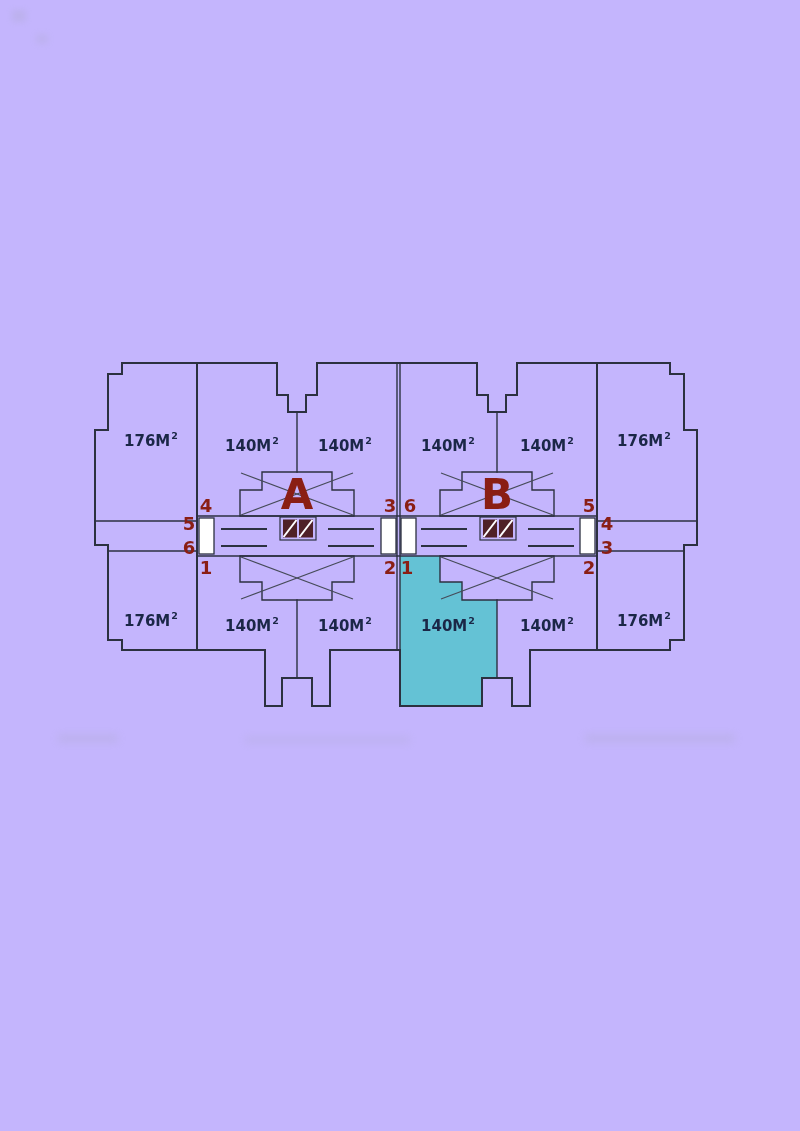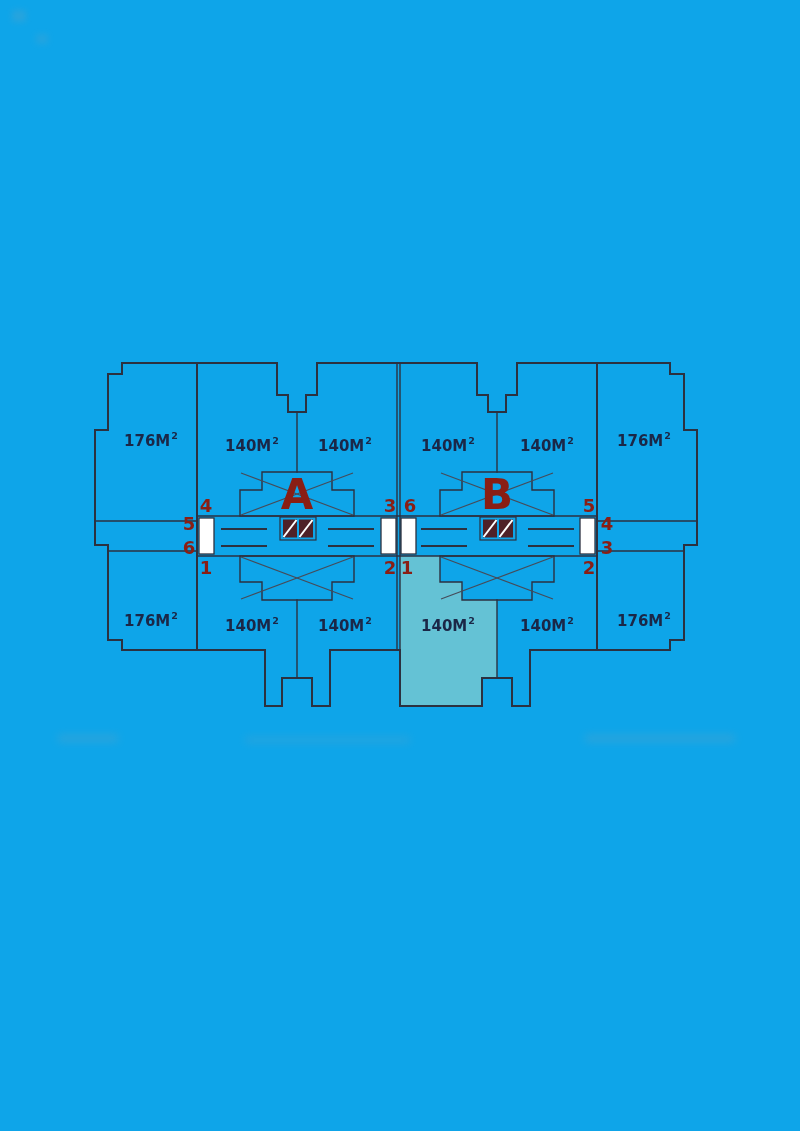--- a/index.html
+++ b/index.html
@@ -1,16 +1,16 @@
 <!DOCTYPE html>
 <html><head>
 <meta charset="utf-8">
 <style>
   html,body { margin:0; padding:0; background:#ffffff; }
-  .stage { width:800px; height:1131px; position:relative; background:#0ea5e9; overflow:hidden; }
+  .stage { width:800px; height:1131px; position:relative; background:#c4b5fd; overflow:hidden; }
   svg { display:block; }
   .wall  { fill:none; stroke:#2c3140; stroke-width:1.4; stroke-linecap:square; stroke-linejoin:miter; }
   .wall-outer { stroke-width:2; }
   .brace { stroke:#464b59; stroke-width:1.1; }
   .dash  { stroke:#2c3140; stroke-width:2; }
   .vestibule { fill:#ffffff; stroke:#2c3140; stroke-width:1.3; }
   .lift-box { fill:none; stroke:#2c3140; stroke-width:1.2; }
   .lift-diag { stroke:#ffffff; stroke-width:2; }
   .area-label { font-family:"DejaVu Sans","Liberation Sans",sans-serif; font-weight:bold; font-size:15px; text-anchor:middle; }
   .area-sup   { font-size:9.5px; }

